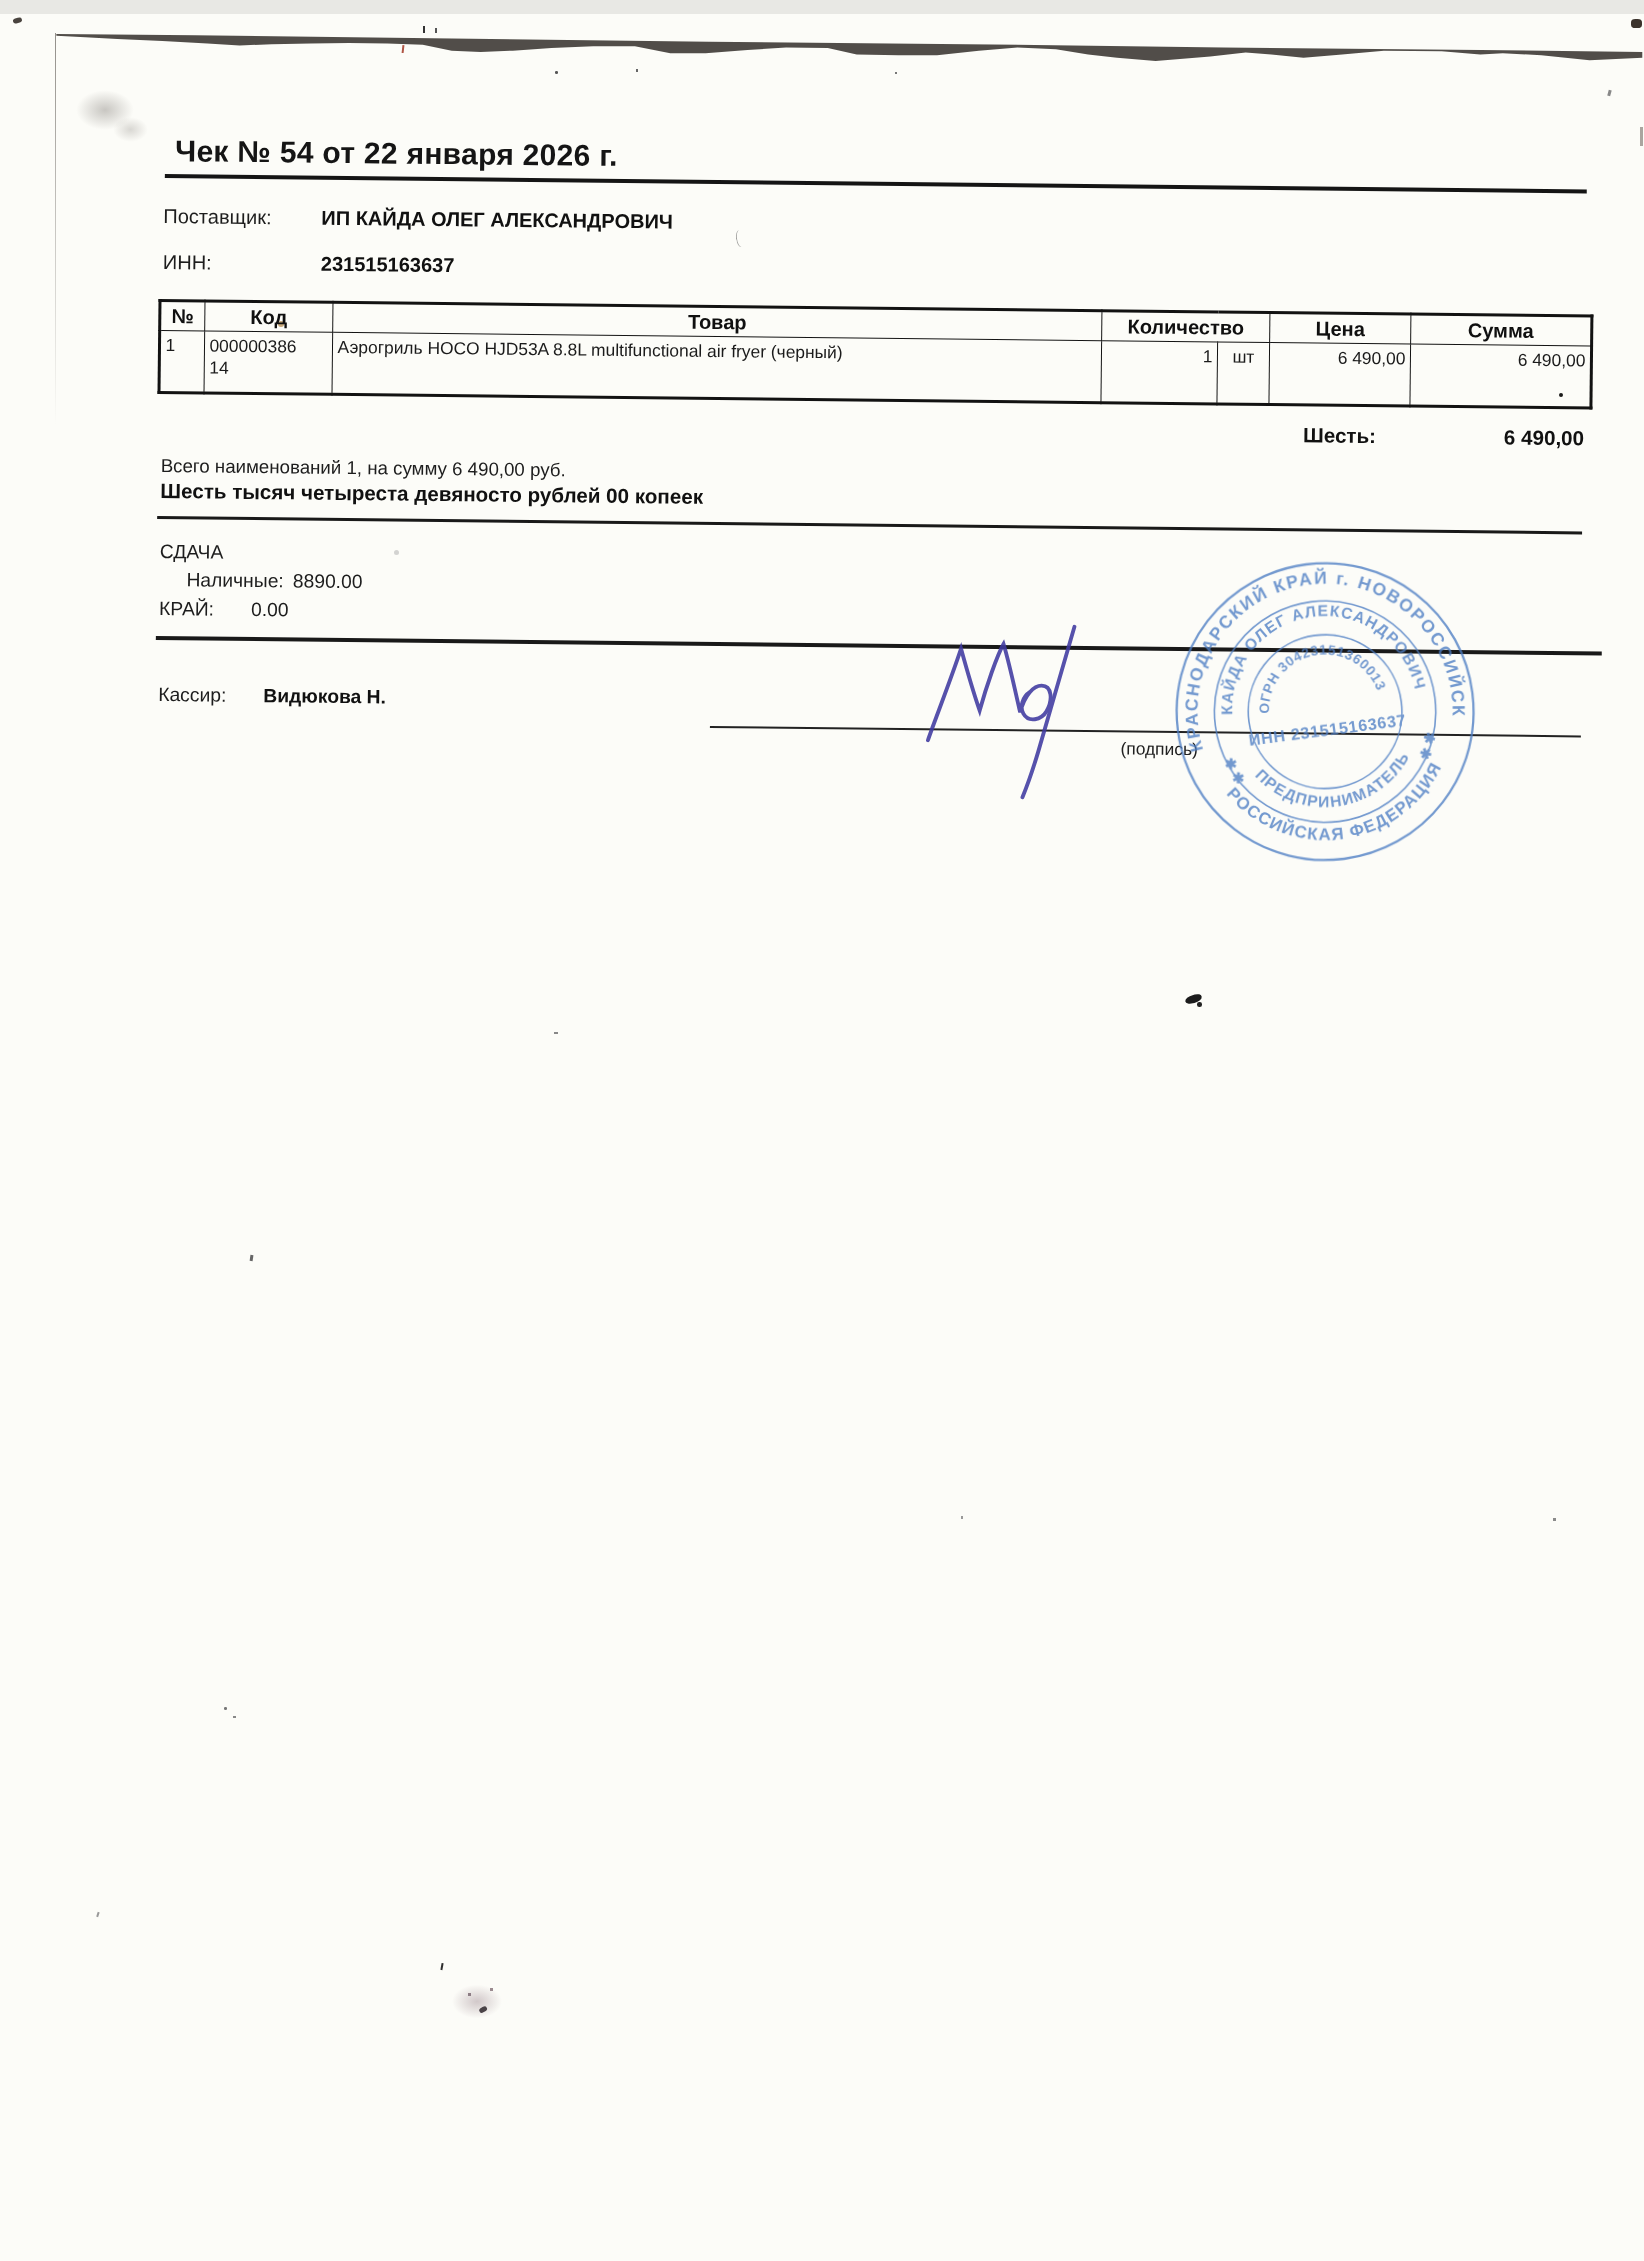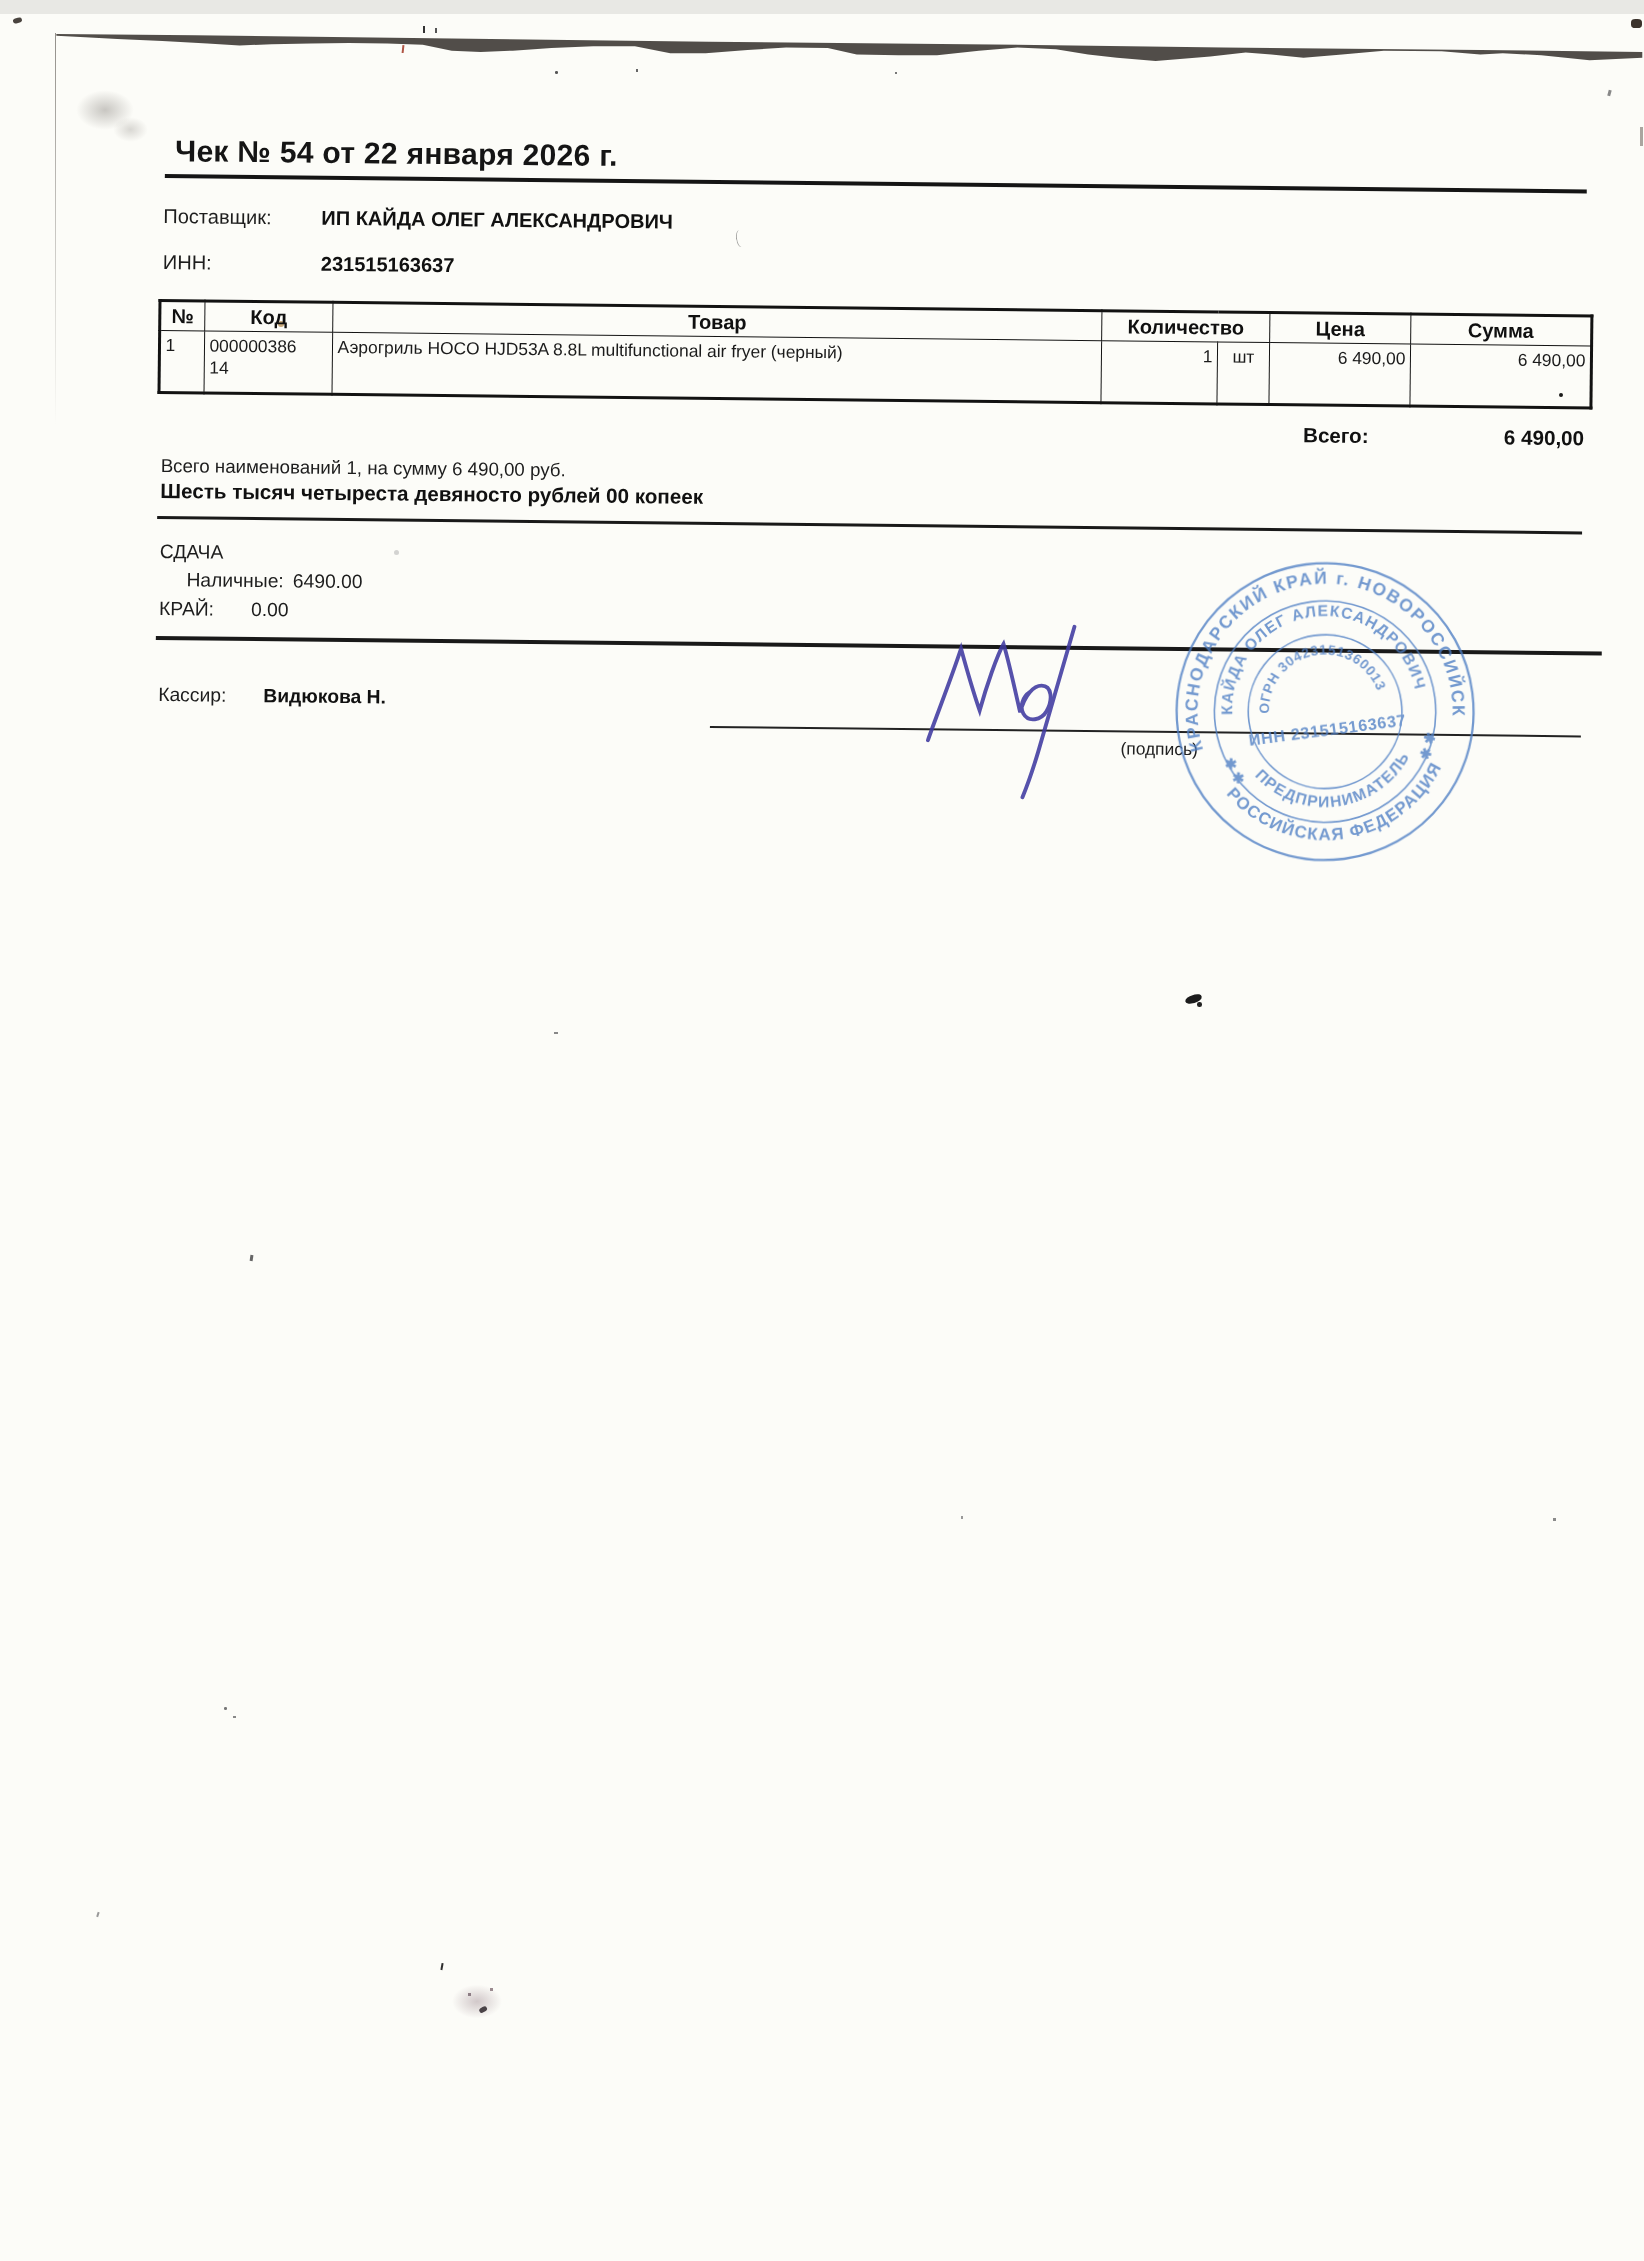--- a/index.html
+++ b/index.html
@@ -135,33 +135,33 @@
           <td class="c-product">Аэрогриль HOCO HJD53A 8.8L multifunctional air fryer (черный)</td>
           <td class="c-qty">1</td>
           <td class="c-unit">шт</td>
           <td class="c-price">6 490,00</td>
           <td class="c-sum">6 490,00</td>
         </tr>
       </tbody>
     </table>
 
     <div class="abs total-row">
-      <span>Всего:</span>
+      <span>Шесть:</span>
       <span>6 490,00</span>
     </div>
 
     <div class="abs count-line">Всего наименований 1, на сумму 6 490,00 руб.</div>
     <div class="abs words-line">Шесть тысяч четыреста девяносто рублей 00 копеек</div>
 
     <div class="abs rule rule1"></div>
 
     <div class="abs pay-title">СДАЧА</div>
     <div class="abs pay-cash">
       <span>Наличные:</span>
-      <span>6490.00</span>
+      <span>8890.00</span>
     </div>
     <div class="abs pay-change">
       <span>КРАЙ:</span>
       <span>0.00</span>
     </div>
 
     <div class="abs rule rule2"></div>
 
     <div class="abs cashier">
       <span>Кассир:</span>

